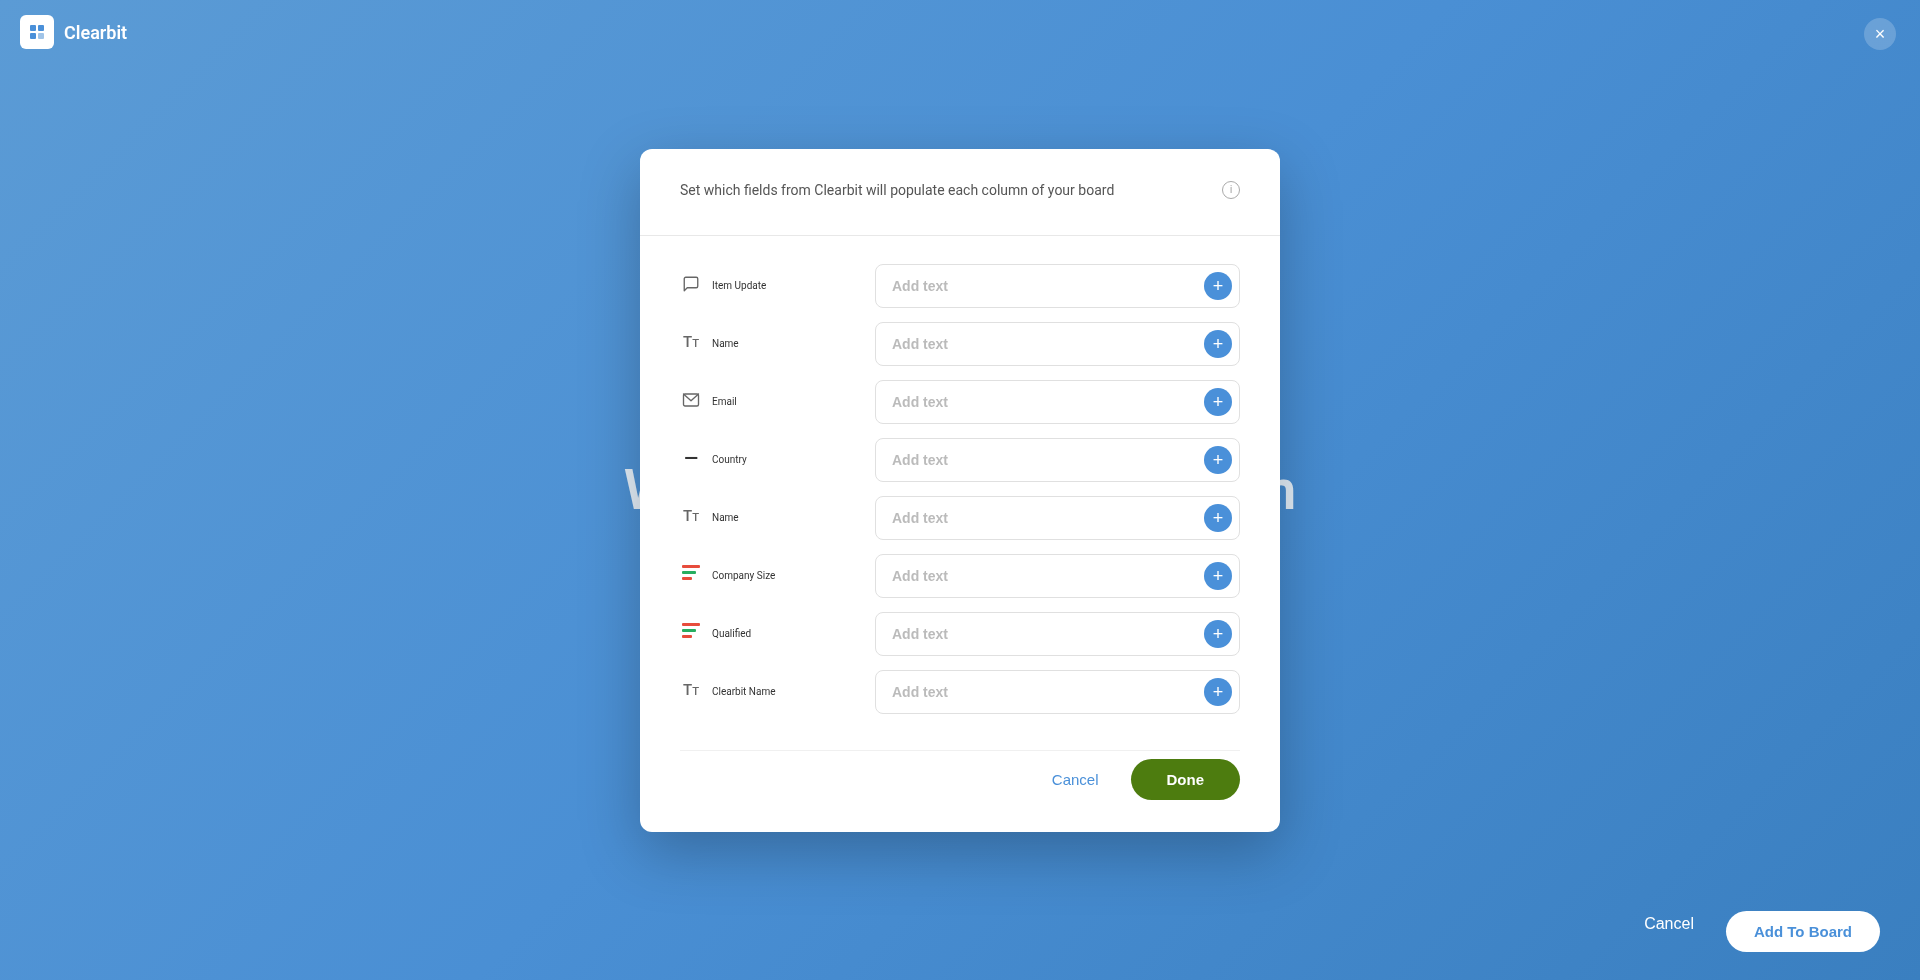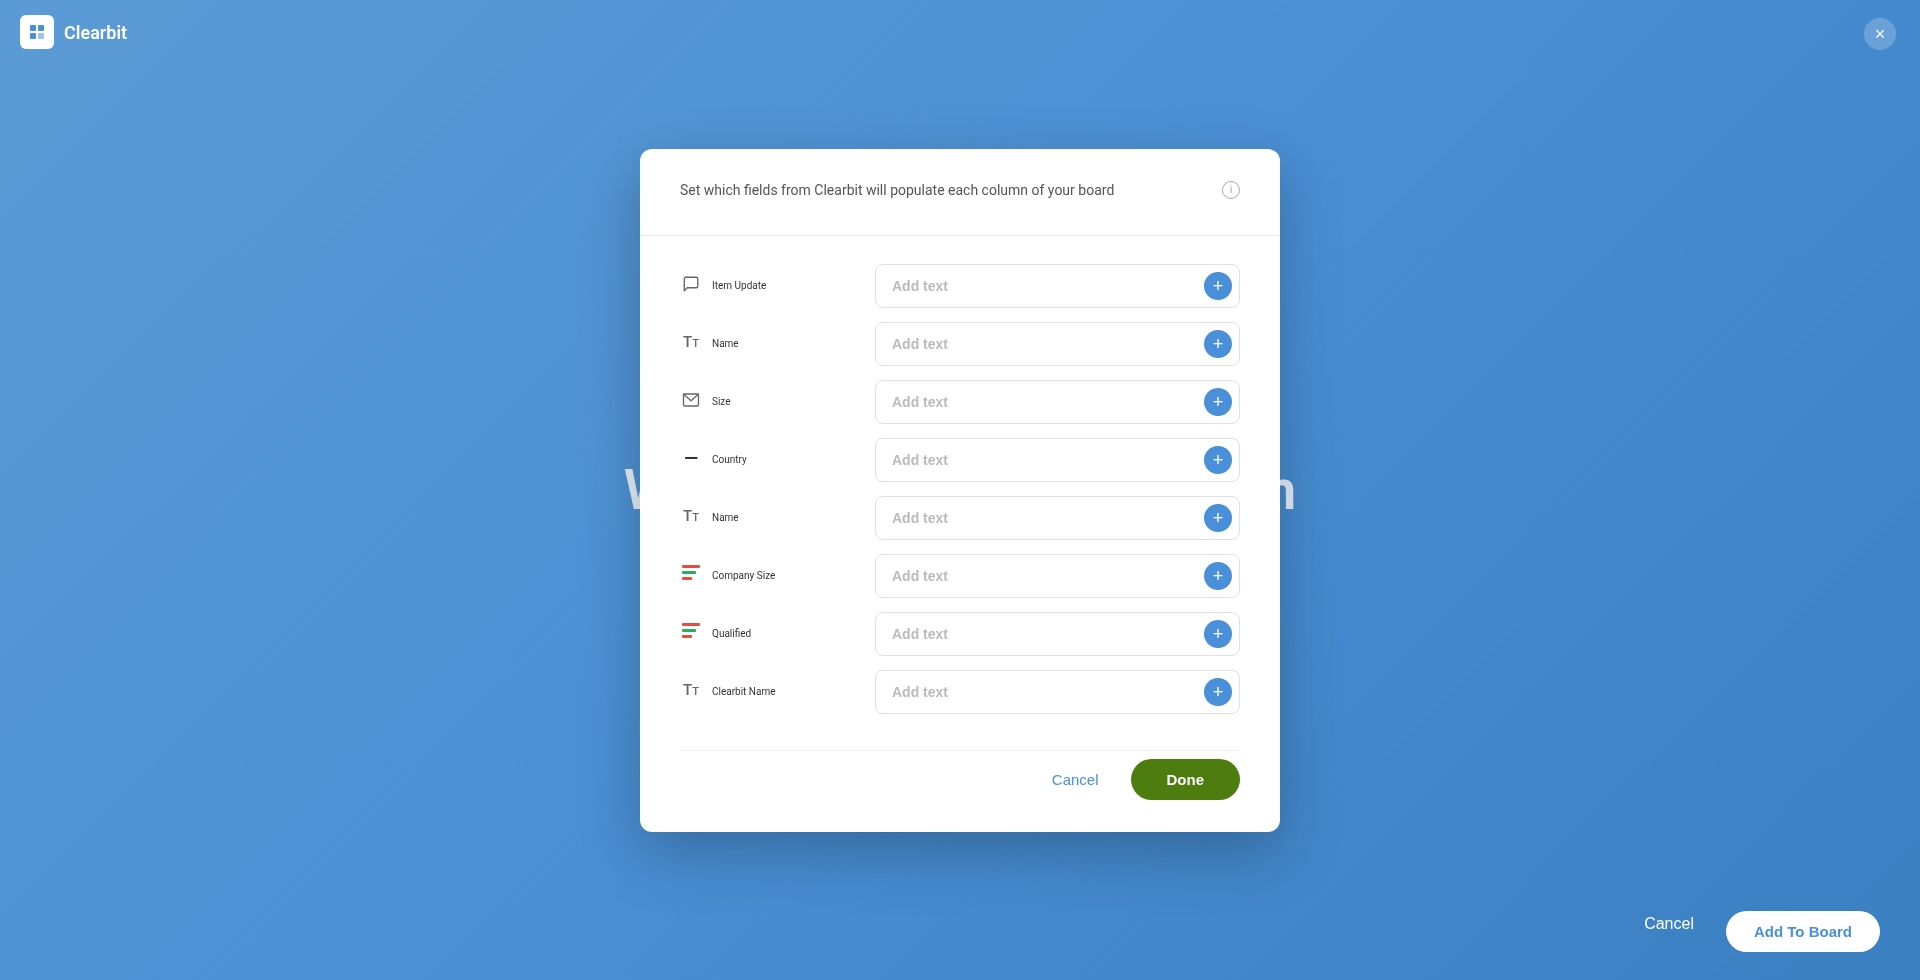--- a/index.html
+++ b/index.html
@@ -416,21 +416,21 @@
       </div>
 
       <div class="field-row">
         <div class="field-label-area">
           <div class="field-icon email-icon">
             <svg viewBox="0 0 24 24">
               <rect x="2" y="4" width="20" height="16" rx="2" stroke-linejoin="round"></rect>
               <polyline points="2,4 12,13 22,4" stroke-linecap="round" stroke-linejoin="round"></polyline>
             </svg>
           </div>
-          <span class="field-label">Size</span>
+          <span class="field-label">Email</span>
         </div>
         <div class="field-input-area">
           <input class="field-input" type="text" placeholder="Add text" style="">
           <button class="add-btn">+</button>
         </div>
       </div>
 
       <div class="field-row">
         <div class="field-label-area">
           <div class="field-icon">

